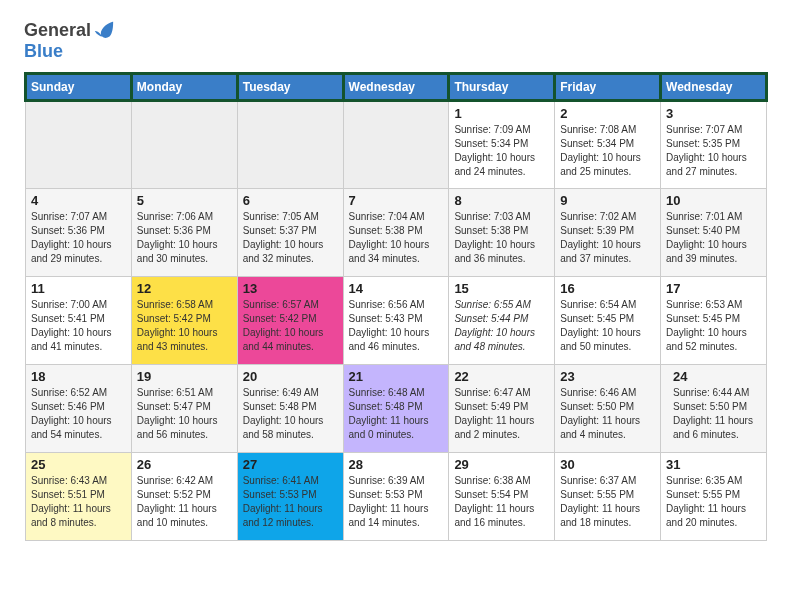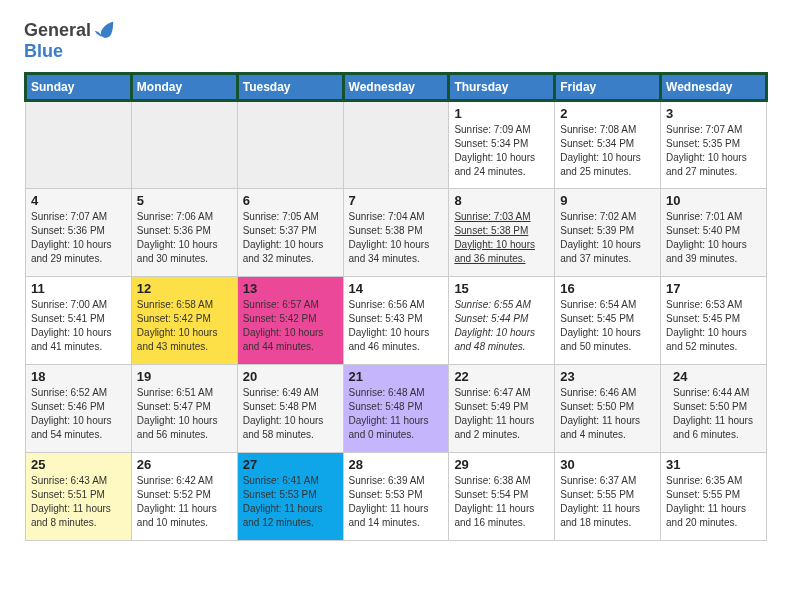--- a/index.html
+++ b/index.html
@@ -174,21 +174,21 @@
         </td>
         <td style="background: rgb(245, 245, 245);">
           <div class="day-number">7</div>
           <div class="day-info" style="white-space: pre-line;">Sunrise: 7:04 AM
 Sunset: 5:38 PM
 Daylight: 10 hours
 and 34 minutes.</div>
         </td>
         <td style="background: rgb(245, 245, 245);">
           <div class="day-number">8</div>
-          <div class="day-info" style="white-space: pre-line; text-decoration: underline;">Sunrise: 7:03 AM
+          <div class="day-info" style="white-space: pre-line;">Sunrise: 7:03 AM
 Sunset: 5:38 PM
 Daylight: 10 hours
 and 36 minutes.</div>
         </td>
         <td style="background: rgb(245, 245, 245);">
           <div class="day-number">9</div>
           <div class="day-info" style="white-space: pre-line;">Sunrise: 7:02 AM
 Sunset: 5:39 PM
 Daylight: 10 hours
 and 37 minutes.</div>

